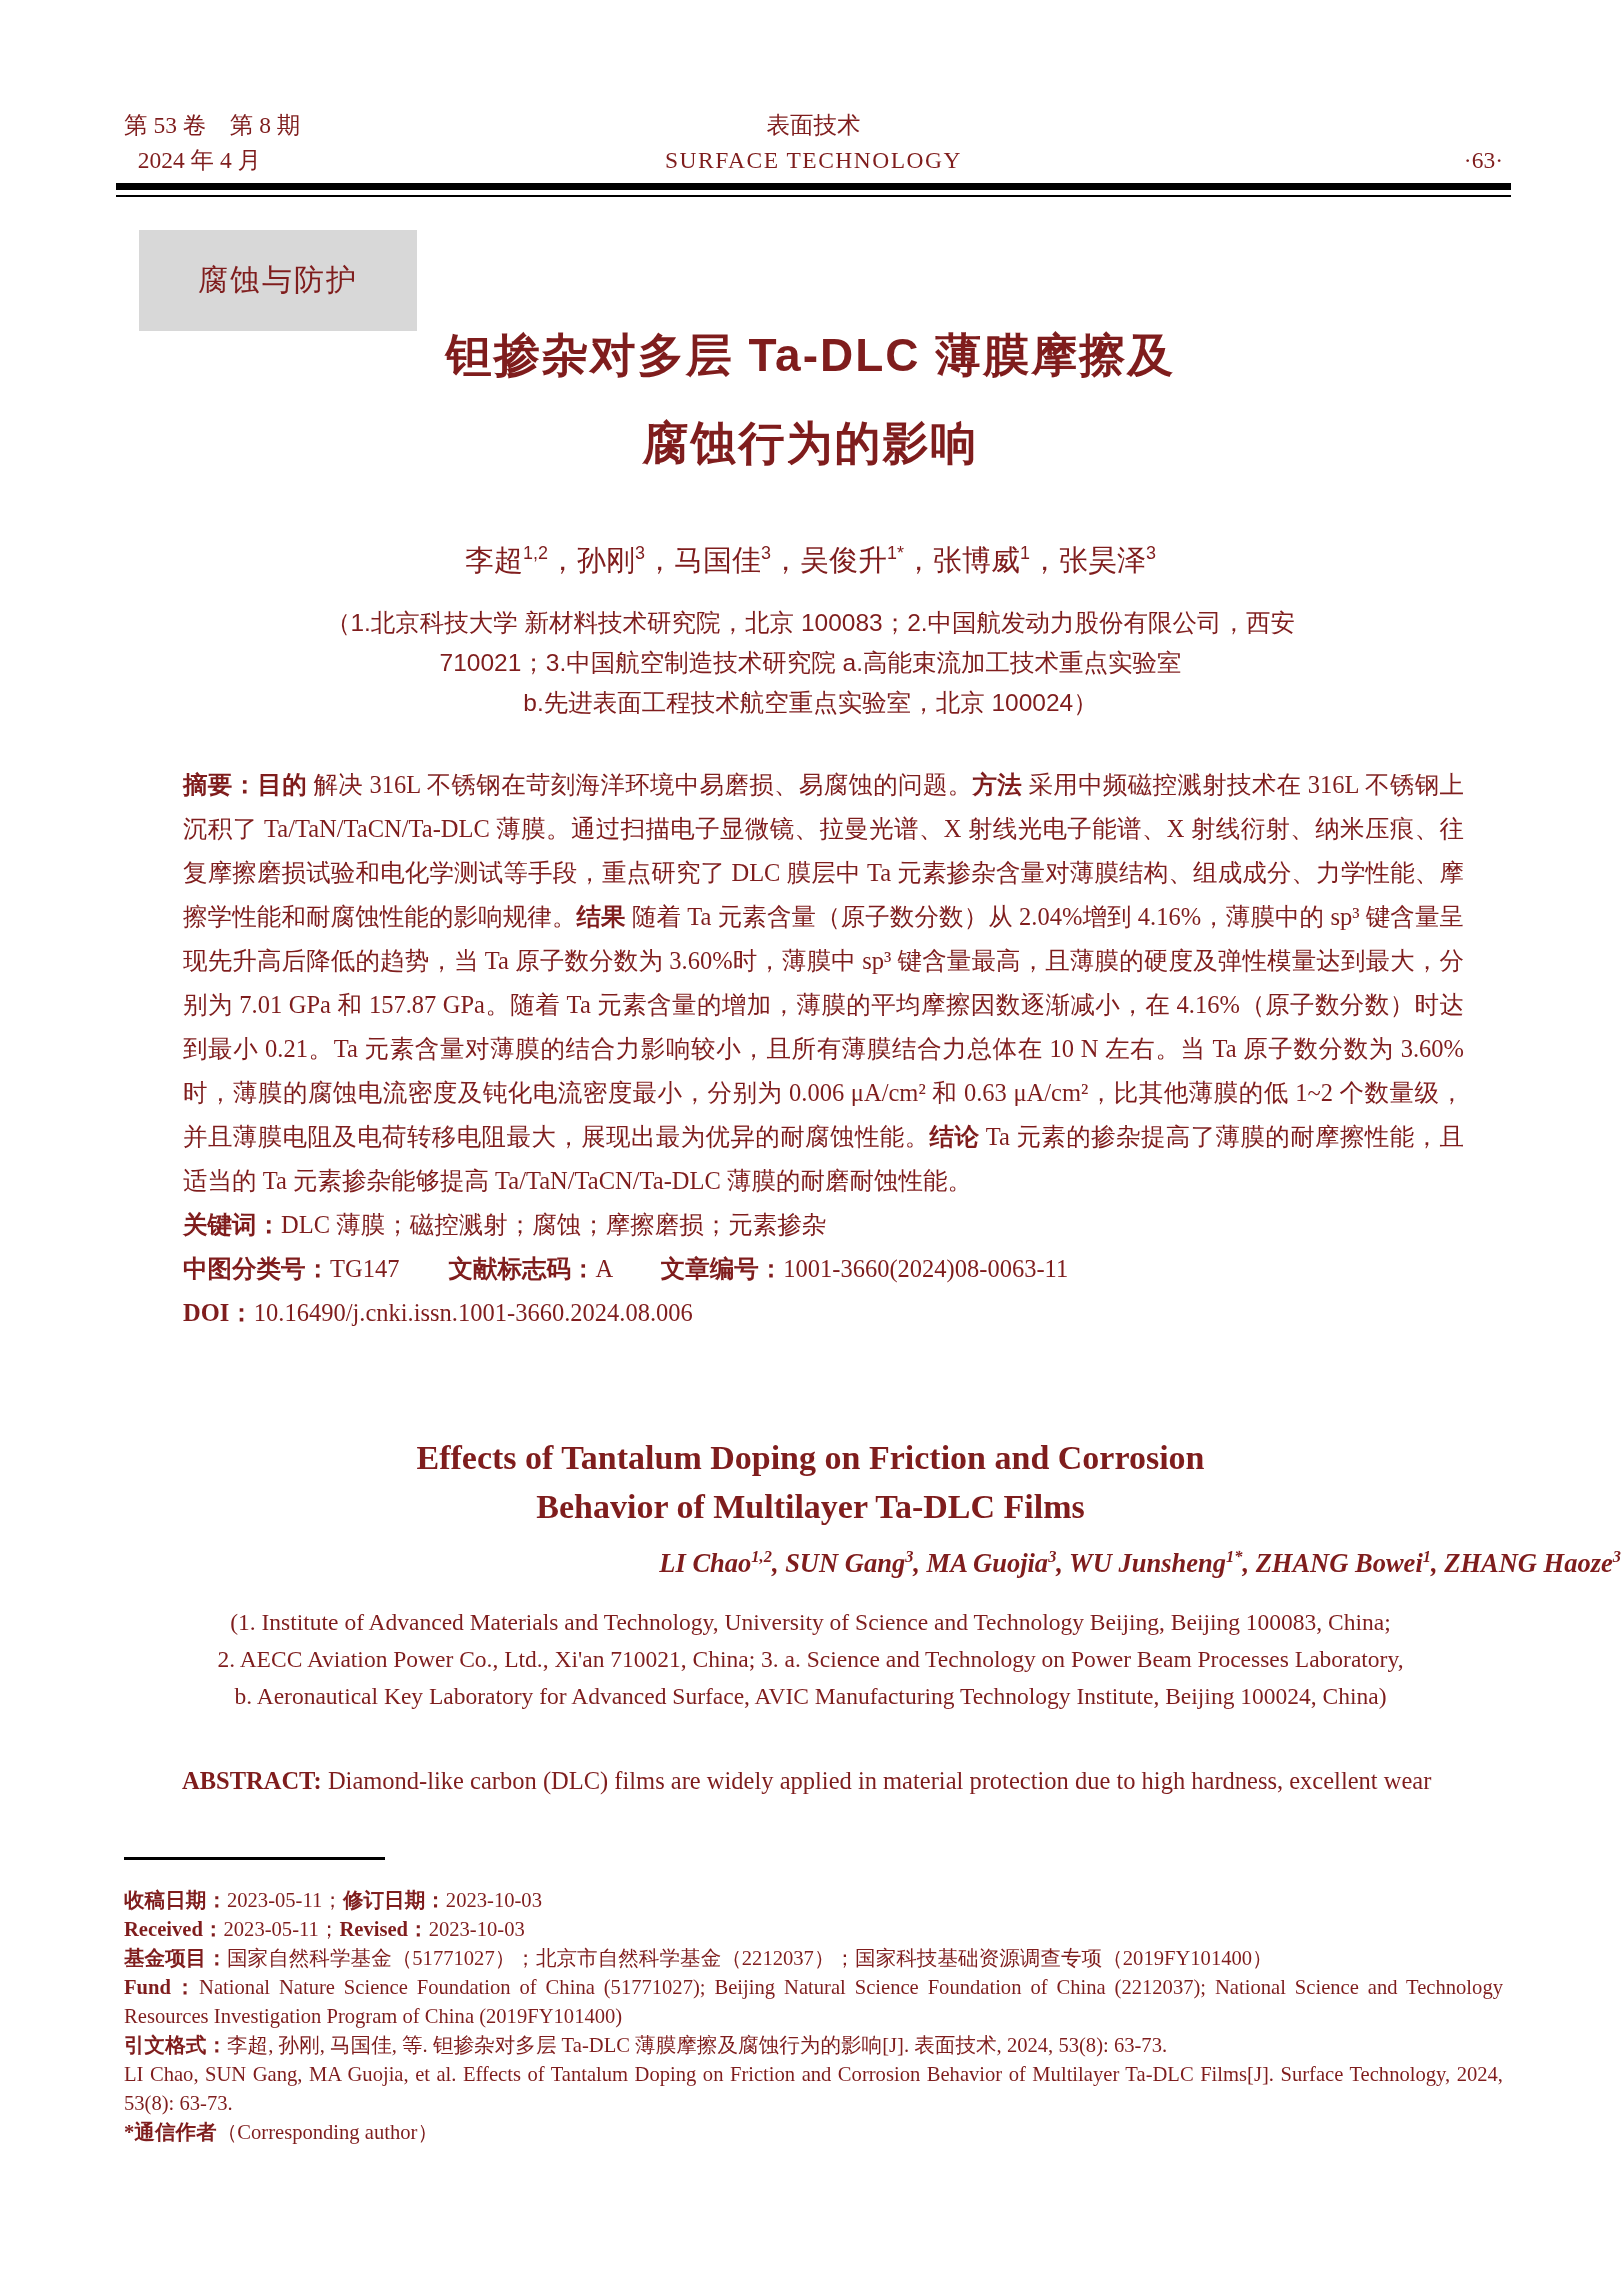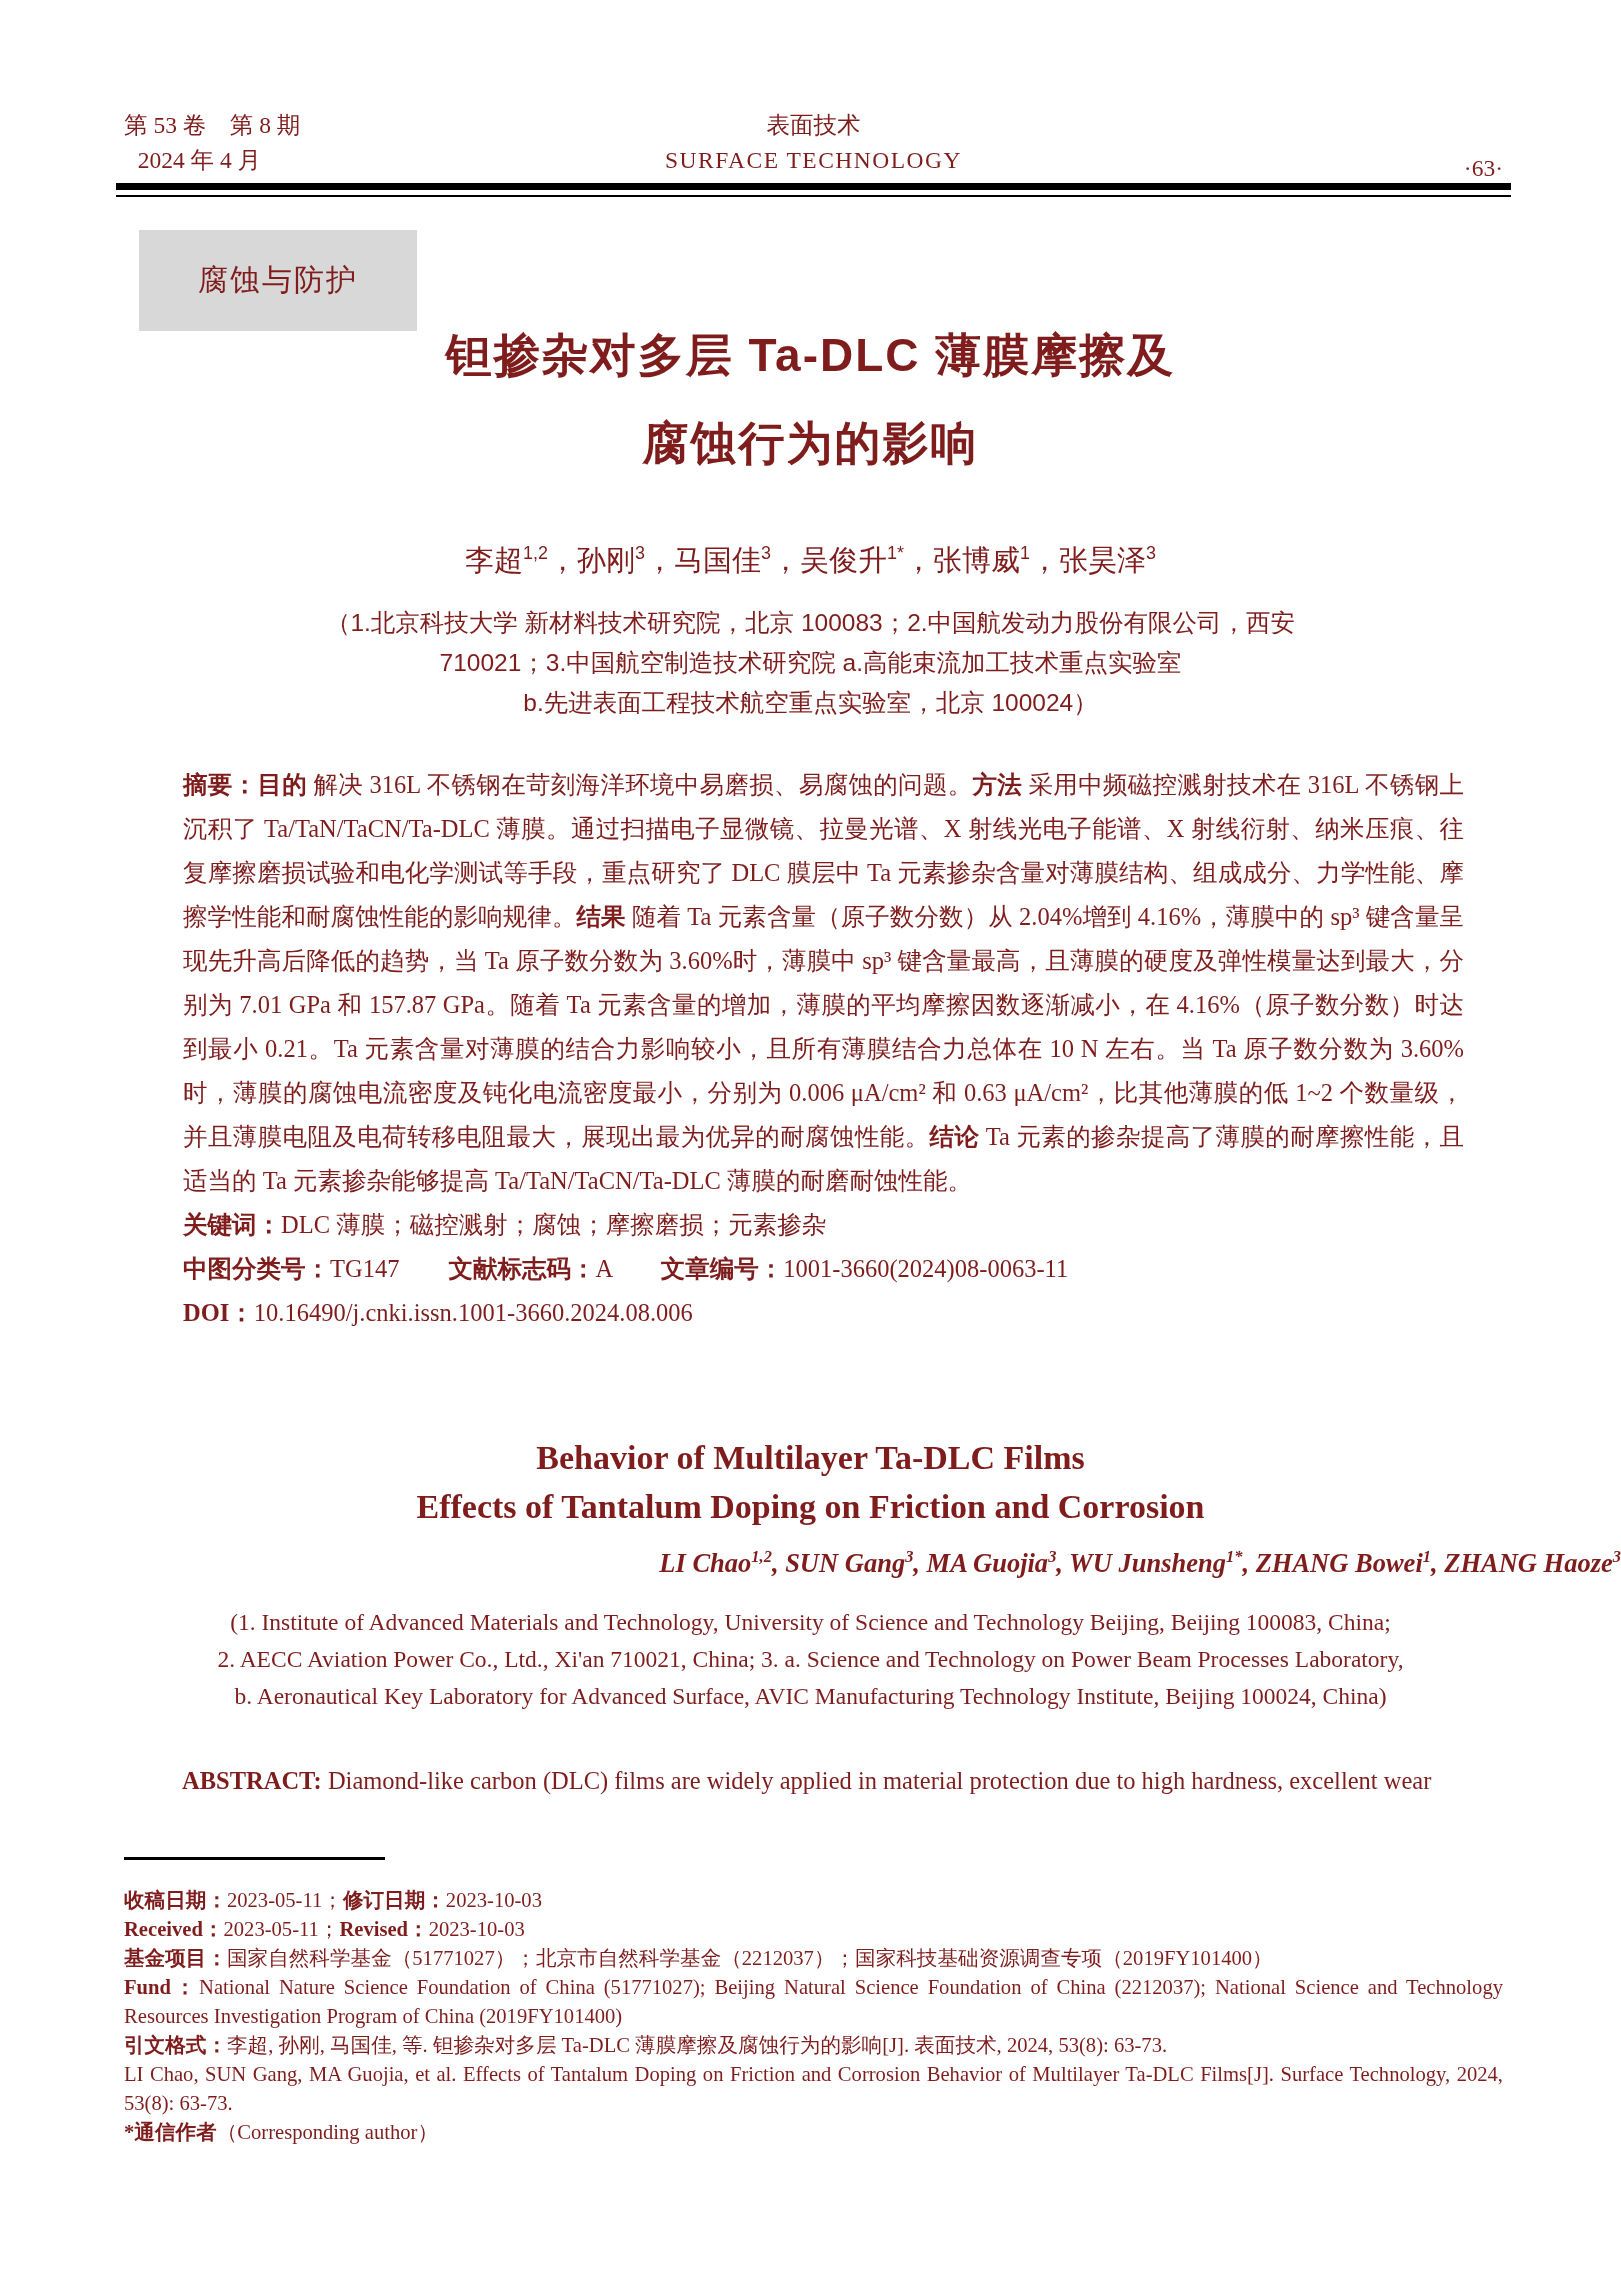--- a/index.html
+++ b/index.html
@@ -16,21 +16,21 @@
   sup { font-size: 0.62em; line-height: 0; vertical-align: super; }
   .seg-b { font-weight: bold; }
   p { margin: 0; }
 
   
   .header { position: absolute; left: 124px; right: 118px; top: 108px; font-size: 23.5px; }
   .header-left { position: absolute; left: 0; top: 0; line-height: 35px; }
   .header-left .line2 { padding-left: 13.7px; }
   .header-center { position: absolute; left: 0; right: 0; top: 0; text-align: center; line-height: 35px; }
   .journal-en { letter-spacing: 1.5px; }
-  .header-right { position: absolute; right: 0; top: 35px; line-height: 35px; margin-top: 8px; }
+  .header-right { position: absolute; right: 0; top: 35px; line-height: 35px; }
 
   .rule-thick { position: absolute; left: 116px; right: 110px; top: 183px; height: 6.9px; background: #000; }
   .rule-thin  { position: absolute; left: 116px; right: 110px; top: 195px; height: 2px; background: #000; }
 
   
   .category-box {
     position: absolute; left: 139px; top: 230px; width: 278px; height: 101px;
     background: #d8d8d8;
     display: flex; align-items: center; justify-content: center;
     font-family: "Liberation Sans", sans-serif;
@@ -139,22 +139,22 @@
   </div>
 
   <div class="abstract-block">
     <p><span class="seg-b">摘要：</span><span class="seg-b">目的 </span><span>解决 316L 不锈钢在苛刻海洋环境中易磨损、易腐蚀的问题。</span><span class="seg-b">方法 </span><span>采用中频磁控溅射技术在 316L 不锈钢上沉积了 Ta/TaN/TaCN/Ta-DLC 薄膜。通过扫描电子显微镜、拉曼光谱、X 射线光电子能谱、X 射线衍射、纳米压痕、往复摩擦磨损试验和电化学测试等手段，重点研究了 DLC 膜层中 Ta 元素掺杂含量对薄膜结构、组成成分、力学性能、摩擦学性能和耐腐蚀性能的影响规律。</span><span class="seg-b">结果 </span><span>随着 Ta 元素含量（原子数分数）从 2.04%增到 4.16%，薄膜中的 sp³ 键含量呈现先升高后降低的趋势，当 Ta 原子数分数为 3.60%时，薄膜中 sp³ 键含量最高，且薄膜的硬度及弹性模量达到最大，分别为 7.01 GPa 和 157.87 GPa。随着 Ta 元素含量的增加，薄膜的平均摩擦因数逐渐减小，在 4.16%（原子数分数）时达到最小 0.21。Ta 元素含量对薄膜的结合力影响较小，且所有薄膜结合力总体在 10 N 左右。当 Ta 原子数分数为 3.60%时，薄膜的腐蚀电流密度及钝化电流密度最小，分别为 0.006 μA/cm² 和 0.63 μA/cm²，比其他薄膜的低 1~2 个数量级，并且薄膜电阻及电荷转移电阻最大，展现出最为优异的耐腐蚀性能。</span><span class="seg-b">结论 </span><span>Ta 元素的掺杂提高了薄膜的耐摩擦性能，且适当的 Ta 元素掺杂能够提高 Ta/TaN/TaCN/Ta-DLC 薄膜的耐磨耐蚀性能。</span></p>
     <p class="meta-line"><span class="seg-b">关键词：</span><span>DLC 薄膜；磁控溅射；腐蚀；摩擦磨损；元素掺杂</span></p>
     <p class="meta-line"><span class="seg-b">中图分类号：</span><span>TG147　　</span><span class="seg-b">文献标志码：</span><span>A　　</span><span class="seg-b">文章编号：</span><span>1001-3660(2024)08-0063-11</span></p>
     <p class="meta-line"><span class="seg-b">DOI：</span><span>10.16490/j.cnki.issn.1001-3660.2024.08.006</span></p>
   </div>
 
   <div class="title-en">
+    <div>Effects of Tantalum Doping on Friction and Corrosion</div>
     <div>Behavior of Multilayer Ta-DLC Films</div>
-    <div>Effects of Tantalum Doping on Friction and Corrosion</div>
   </div>
 
   <div class="authors-en"><span>LI Chao</span><sup>1,2</sup><span>, SUN Gang</span><sup>3</sup><span>, MA Guojia</span><sup>3</sup><span>, WU Junsheng</span><sup>1*</sup><span>, ZHANG Bowei</span><sup>1</sup><span>, ZHANG Haoze</span><sup>3</sup></div>
 
   <div class="affil-en">
     <div>(1. Institute of Advanced Materials and Technology, University of Science and Technology Beijing, Beijing 100083, China;</div>
     <div>2. AECC Aviation Power Co., Ltd., Xi'an 710021, China; 3. a. Science and Technology on Power Beam Processes Laboratory,</div>
     <div>b. Aeronautical Key Laboratory for Advanced Surface, AVIC Manufacturing Technology Institute, Beijing 100024, China)</div>
   </div>
 

